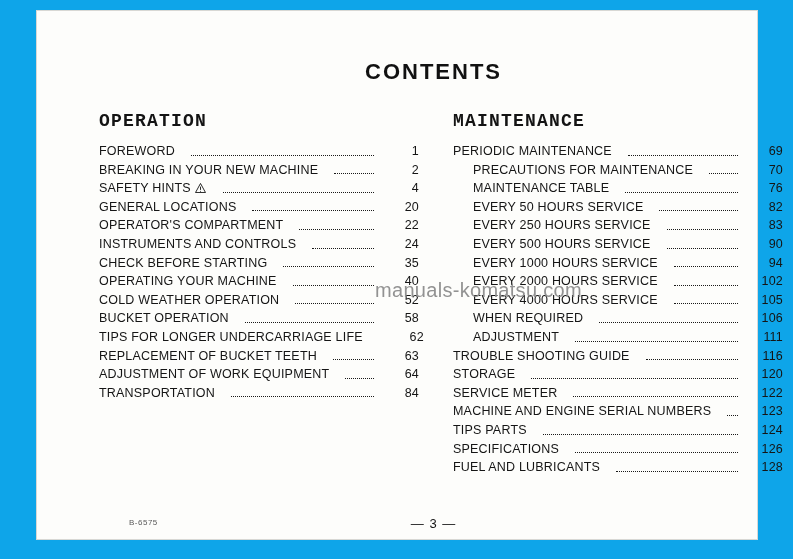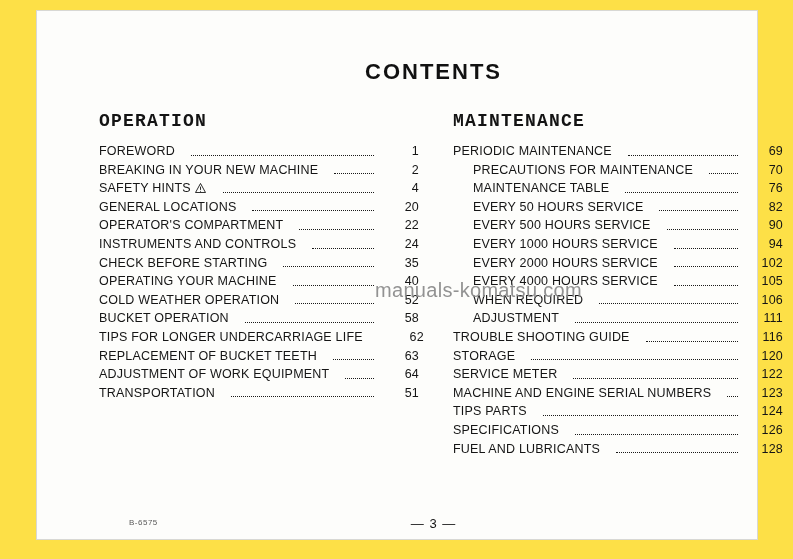--- a/index.html
+++ b/index.html
@@ -11,21 +11,21 @@
     width: 793px;
     height: 559px;
     overflow: hidden;
     font-family: "Liberation Sans", sans-serif;
   }
   #page {
     position: absolute;
     left: 0; top: 0;
     width: 793px;
     height: 559px;
-    background: #fde047;
+    background: #0ea5e9;
     overflow: hidden;
   }
   #sheet {
     position: absolute;
     left: 36px;
     top: 10px;
     width: 722px;
     height: 530px;
     background: #fdfdfb;
     border: 1px solid #d8d8d4;
@@ -202,21 +202,21 @@
             <span class="page">63</span>
           </div>
           <div class="entry">
             <span class="label">ADJUSTMENT OF WORK EQUIPMENT</span>
             <span class="dots"></span>
             <span class="page">64</span>
           </div>
           <div class="entry">
             <span class="label">TRANSPORTATION</span>
             <span class="dots"></span>
-            <span class="page">51</span>
+            <span class="page">84</span>
           </div>
         </div>
     </div>
 
     <div class="col" id="col-right">
       <div class="col-head">MAINTENANCE</div>
       <div id="right-entries">
           <div class="entry">
             <span class="label">PERIODIC MAINTENANCE</span>
             <span class="dots"></span>
@@ -231,20 +231,25 @@
             <span class="label">MAINTENANCE TABLE</span>
             <span class="dots"></span>
             <span class="page">76</span>
           </div>
           <div class="entry indent-1">
             <span class="label">EVERY 50 HOURS SERVICE</span>
             <span class="dots"></span>
             <span class="page">82</span>
           </div>
           <div class="entry indent-1">
+            <span class="label">EVERY 250 HOURS SERVICE</span>
+            <span class="dots"></span>
+            <span class="page">83</span>
+          </div>
+          <div class="entry indent-1">
             <span class="label">EVERY 500 HOURS SERVICE</span>
             <span class="dots"></span>
             <span class="page">90</span>
           </div>
           <div class="entry indent-1">
             <span class="label">EVERY 1000 HOURS SERVICE</span>
             <span class="dots"></span>
             <span class="page">94</span>
           </div>
           <div class="entry indent-1">

